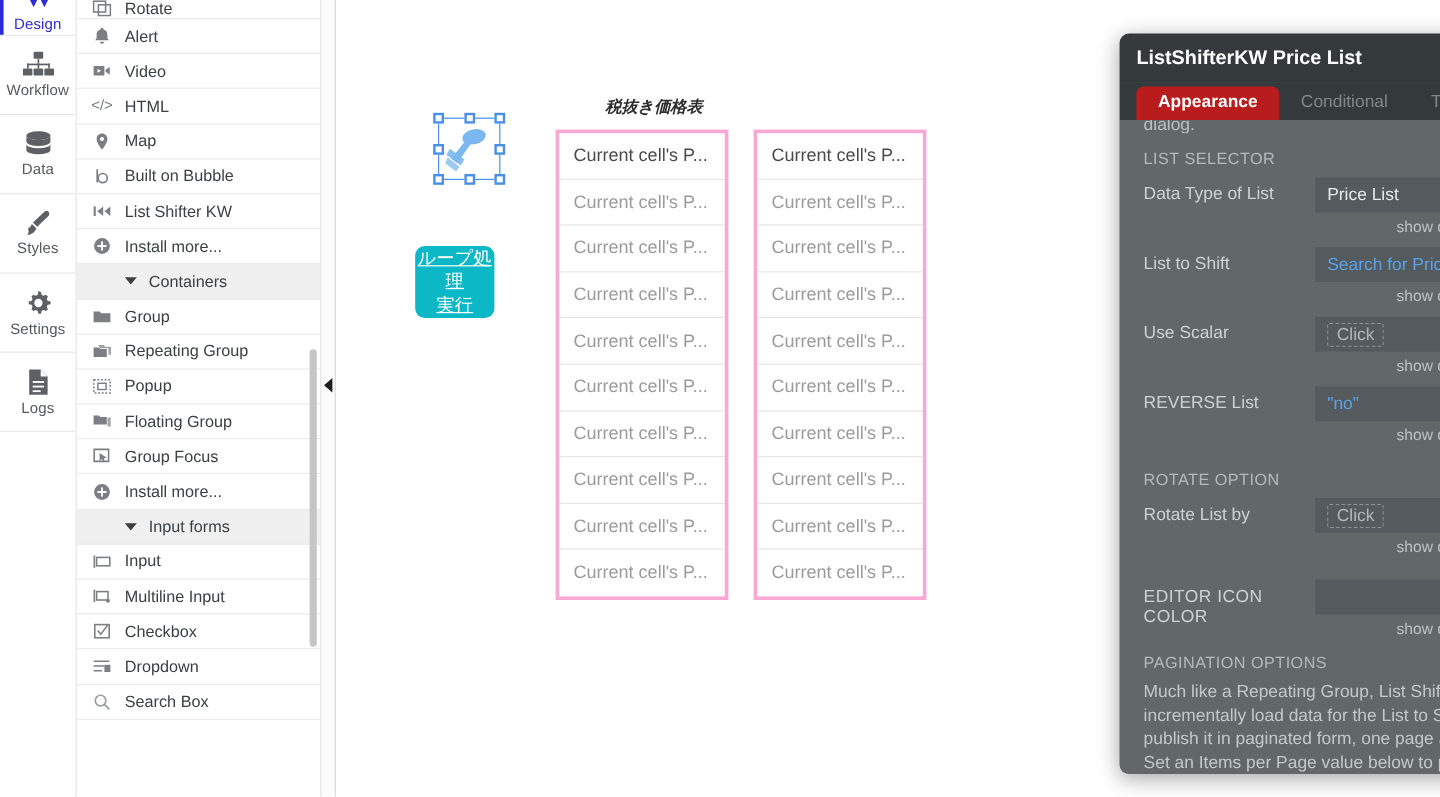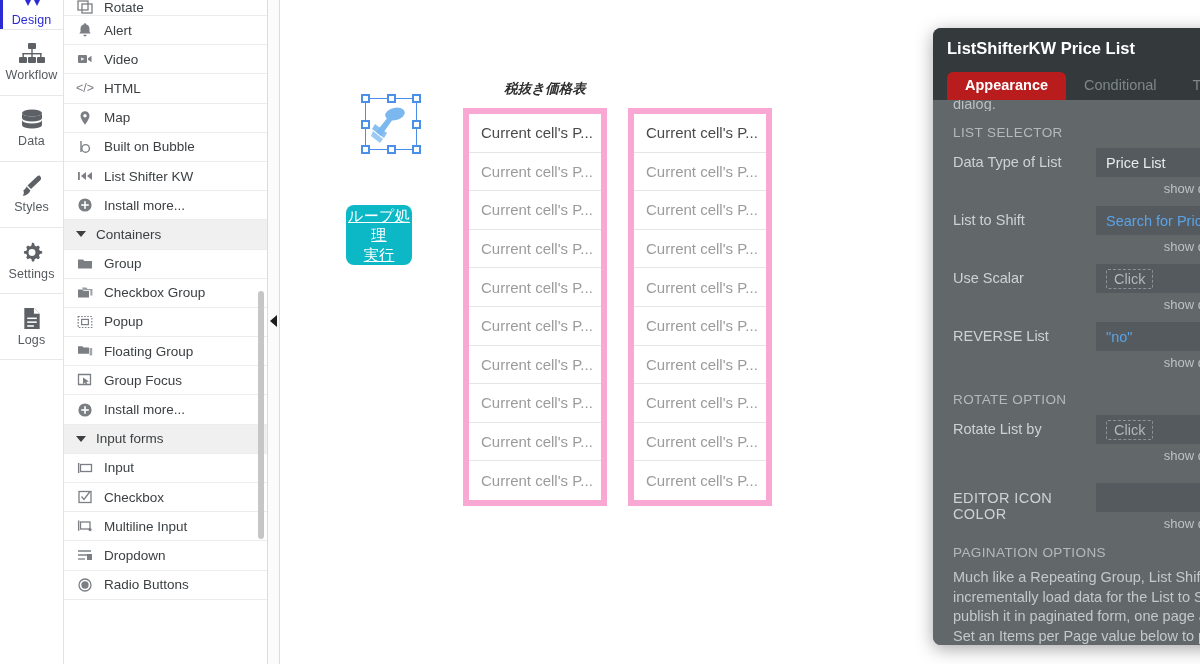--- a/index.html
+++ b/index.html
@@ -49,21 +49,21 @@
     font-size: 13.5px; color: #3c4043;
     cursor: pointer; white-space: nowrap;
   }
   .pal-row .pal-ico {
     width: 18px; min-width: 18px; height: 18px;
     display: flex; align-items: center; justify-content: center;
     color: #7b7f84; line-height: 0;
   }
   .pal-row.section {
     background: #f0f0f0; color: #3c4043;
-    padding-left: 12px; gap: 8px; font-size: 13.5px;
+    padding-left: 40px; gap: 8px; font-size: 13.5px;
   }
   .pal-row.section .caret {
     width: 0; height: 0; border-left: 5px solid transparent; border-right: 5px solid transparent;
     border-top: 6px solid #3c4043; margin-right: 2px;
   }
   .pal-row.partial-top { height: 16px; border-top: none; align-items: flex-end; }
 
   
   .pal-scrollbar {
     position: absolute; right: 3px; top: 291px; width: 6px; height: 248px;
@@ -110,21 +110,21 @@
     cursor: pointer; letter-spacing: .3px; text-decoration: underline;
   }
 
   .rg-title {
     position: absolute; left: 185px; top: 80px; width: 160px;
     text-align: center; font-size: 13.5px; font-weight: bold; color: #2e2e2e; font-style: italic;
   }
 
   .rg {
     position: absolute; top: 108px; width: 144px;
-    background: #ffffff; border: 6px solid #f9a8d4;
+    background: #ffffff; border: 3px solid #f9a8d4;
   }
   .rg1 { left: 183px; }
   .rg2 { left: 348px; }
   .rg-cell {
     height: 38.6px; border-bottom: 1px solid #e6e6e6;
     display: flex; align-items: center; padding-left: 12px;
     font-size: 15px; color: #9b9b9b; white-space: nowrap; overflow: hidden;
   }
   .rg-cell:last-child { border-bottom: none; }
   .rg-cell.first { color: #4a4a4a; }
@@ -371,21 +371,21 @@
       <span>Group</span>
     </div>
 
     <div class="pal-row">
       <span class="pal-ico">
         <svg width="16" height="16" viewBox="0 0 16 16" fill="#7b7f84">
           <path d="M1 4.5 h4.4 l1.2 1.4 H12 v6.6 H1z"></path>
           <path d="M5 2.6 h4.4 l1.2 1.4 H15.4 v6.6 h-2 V5.2 H6.2z" opacity=".75"></path>
         </svg>
       </span>
-      <span>Checkbox Group</span>
+      <span>Repeating Group</span>
     </div>
 
     <div class="pal-row">
       <span class="pal-ico">
         <svg width="16" height="16" viewBox="0 0 16 16" fill="none" stroke="#7b7f84" stroke-width="1.2">
           <rect x="1.2" y="2.5" width="13.6" height="11" stroke-dasharray="1.6 1.4"></rect>
           <rect x="4.6" y="5.4" width="6.8" height="5.2"></rect>
         </svg>
       </span>
       <span>Popup</span>
@@ -428,64 +428,64 @@
     </div>
 
     <div class="pal-row">
       <span class="pal-ico">
         <svg width="16" height="16" viewBox="0 0 16 16" fill="none" stroke="#7b7f84" stroke-width="1.3">
           <rect x="3.5" y="4.5" width="11" height="7"></rect>
             <path d="M1.6 3.6 v8.8 M1 3.6 h1.4 M1 12.4 h1.4"></path>
         </svg>
       </span>
       <span>Input</span>
-    </div>
-
-    <div class="pal-row">
-      <span class="pal-ico">
-        <svg width="16" height="16" viewBox="0 0 16 16" fill="none" stroke="#7b7f84" stroke-width="1.3">
-          <rect x="2" y="2.5" width="12" height="11"></rect>
-            <path d="M4.5 7.5 L7 10.5 L13 2.5"></path>
-        </svg>
-      </span>
-      <span>Checkbox</span>
     </div>
 
     <div class="pal-row">
       <span class="pal-ico">
         <svg width="16" height="16" viewBox="0 0 16 16" fill="none" stroke="#7b7f84" stroke-width="1.3">
           <rect x="3.5" y="4" width="9.5" height="7"></rect>
             <path d="M1.6 3.2 v8.8 M1 3.2 h1.4 M1 12 h1.4"></path>
           <circle cx="13" cy="11.6" r="1.6" fill="#7b7f84" stroke="none"></circle>
         </svg>
       </span>
       <span>Multiline Input</span>
     </div>
 
     <div class="pal-row">
       <span class="pal-ico">
         <svg width="16" height="16" viewBox="0 0 16 16" fill="none" stroke="#7b7f84" stroke-width="1.3">
+          <rect x="2" y="2.5" width="12" height="11"></rect>
+            <path d="M4.5 7.5 L7 10.5 L13 2.5"></path>
+        </svg>
+      </span>
+      <span>Checkbox</span>
+    </div>
+
+    <div class="pal-row">
+      <span class="pal-ico">
+        <svg width="16" height="16" viewBox="0 0 16 16" fill="none" stroke="#7b7f84" stroke-width="1.3">
           <path d="M1 4 h13 M1 8 h9"></path>
             <rect x="10" y="7" width="5" height="6" fill="#7b7f84" stroke="none"></rect>
           <path d="M1 12 h7" stroke-width="1.3"></path>
         </svg>
       </span>
       <span>Dropdown</span>
     </div>
 
-
-    <div class="pal-row">
-      <span class="pal-ico">
-        <svg width="16" height="16" viewBox="0 0 16 16" fill="none" stroke="#7b7f84" stroke-width="1.3">
-          <circle cx="8" cy="8" r="6"></circle>
-            <circle cx="8" cy="8" r="3" fill="#7b7f84"></circle>
-        </svg>
-      </span>
-      <span>Radio Buttons</span>
-    </div>
+    <div class="pal-row">
+      <span class="pal-ico">
+        <svg width="16" height="16" viewBox="0 0 16 16" fill="none" stroke="#9a9ea2" stroke-width="1.4">
+          <circle cx="6.8" cy="6.8" r="4.4"></circle>
+            <path d="M10.2 10.2 L14.2 14.2"></path>
+        </svg>
+      </span>
+      <span>Search Box</span>
+    </div>
+
 
     <div class="pal-scrollbar"></div>
   </div>
 
   <div class="collapse-col">
     <div class="collapse-arrow"></div>
   </div>
 
   <div class="canvas">
 

